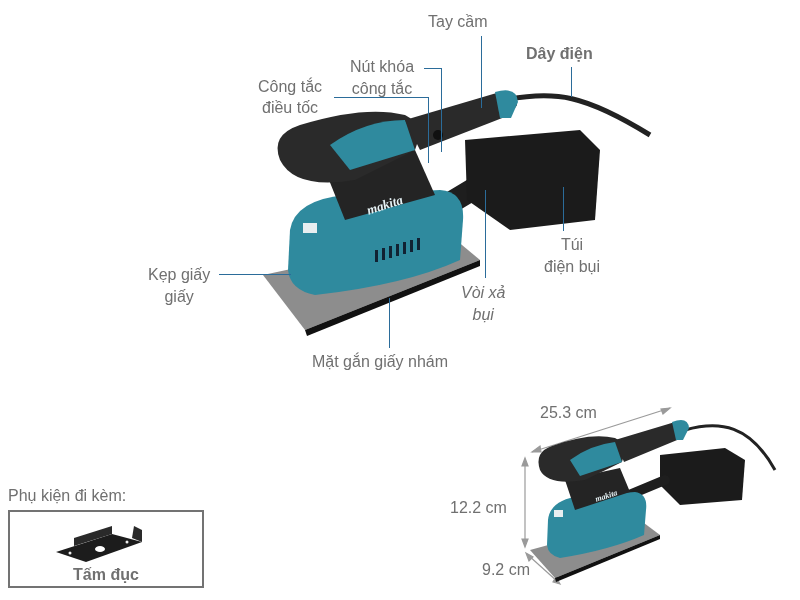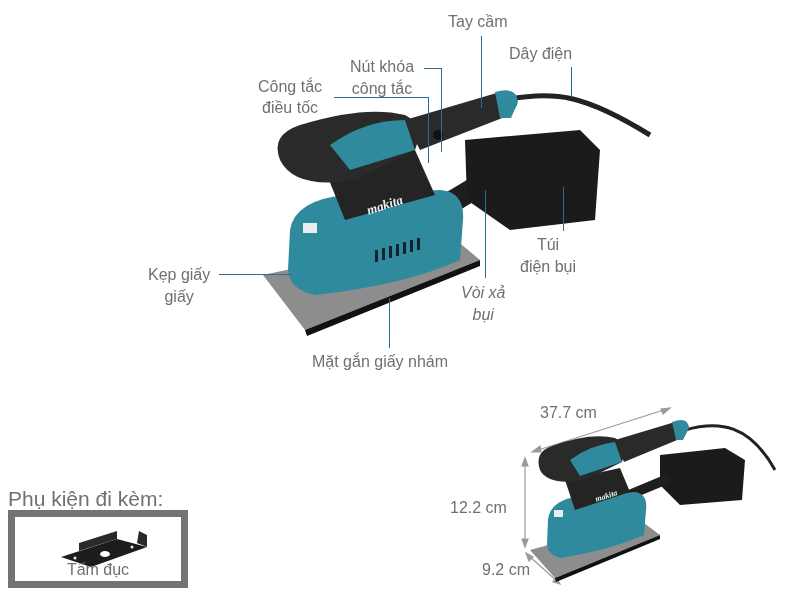--- a/index.html
+++ b/index.html
@@ -1,22 +1,22 @@
 <!DOCTYPE html>
 <html><head>
 <meta charset="utf-8">
 <style>
   html, body { margin:0; padding:0; background:#ffffff; }
   body { width:800px; height:600px; position:relative; overflow:hidden;
          font-family:"Liberation Sans", sans-serif; color:#6e6e6e; }
   .lbl { position:absolute; font-size:16px; line-height:21px; color:#707070; text-align:center; white-space:nowrap; }
   .line { position:absolute; background:#2b6c9a; }
   .dim { position:absolute; font-size:16px; color:#707070; white-space:nowrap; }
-  .acc-title { position:absolute; left:8px; top:487px; font-size:21px; color:#707070; }
-  .acc-box { position:absolute; left:8px; top:510px; width:180px; height:78px; border:7px solid #737373; box-sizing:border-box; }
+  .acc-title { position:absolute; left:8px; top:487px; font-size:16px; color:#707070; }
+  .acc-box { position:absolute; left:8px; top:510px; width:196px; height:78px; border:2px solid #737373; box-sizing:border-box;font-weight:bold; }
   .acc-name { position:absolute; left:0; right:0; bottom:2px; text-align:center; font-size:16px; color:#707070; }
   svg { position:absolute; }
 </style>
 </head>
 <body>
 
 <svg style="left:255px;top:80px" width="400" height="260" viewBox="0 0 400 260">
 
   <path d="M250 20 C 300 10, 330 15, 395 55" stroke="#222" stroke-width="5" fill="none"></path>
 
@@ -43,24 +43,24 @@
   <text x="112" y="135" transform="rotate(-18 112 130)" font-size="13" font-style="italic" font-weight="bold" fill="#e6f2f5" font-family="Liberation Serif, serif">makita</text>
 
   <path d="M25 80 Q 15 55 45 45 Q 110 25 150 35 Q 170 45 160 70 L 100 100 Q 40 110 25 80 Z" fill="#2a2a2a"></path>
   <path d="M75 65 Q 110 40 150 40 L 160 70 L 95 90 Z" fill="#2f8a9e"></path>
 
   <path d="M150 40 L 245 12 Q 262 8 262 25 L 255 35 L 165 70 Z" fill="#2a2a2a"></path>
   <path d="M240 12 Q 262 6 263 22 L 256 38 L 245 38 Z" fill="#2f8a9e"></path>
   <circle cx="183" cy="55" r="5" fill="#111"></circle>
 </svg>
 
-<div class="lbl" style="left:448px;top:11px;">Tay cầm</div>
+<div class="lbl" style="left:428px;top:11px;">Tay cầm</div>
 <div class="line" style="left:481px;top:36px;width:1px;height:72px;"></div>
 
-<div class="lbl" style="left:509px;top:43px;">Dây điện</div>
+<div class="lbl" style="left:526px;top:43px;font-weight:bold;">Dây điện</div>
 <div class="line" style="left:571px;top:67px;width:1px;height:30px;"></div>
 
 <div class="lbl" style="left:350px;top:56px;line-height:22px;">
   <div>Nút khóa</div>
   <div>công tắc</div>
 </div>
 <div class="line" style="left:424px;top:68px;width:18px;height:1px;"></div>
 <div class="line" style="left:441px;top:68px;width:1px;height:84px;"></div>
 
 <div class="lbl" style="left:258px;top:76px;line-height:21px;">
@@ -69,21 +69,21 @@
 </div>
 <div class="line" style="left:334px;top:97px;width:94px;height:1px;"></div>
 <div class="line" style="left:428px;top:97px;width:1px;height:66px;"></div>
 
 <div class="lbl" style="left:148px;top:264px;line-height:22px;">
   <div>Kẹp giấy</div>
   <div>giấy</div>
 </div>
 <div class="line" style="left:219px;top:274px;width:72px;height:1px;"></div>
 
-<div class="lbl" style="left:520px;top:234px;line-height:22px;">
+<div class="lbl" style="left:544px;top:234px;line-height:22px;">
   <div>Túi</div>
   <div>điện bụi</div>
 </div>
 <div class="line" style="left:563px;top:187px;width:1px;height:44px;"></div>
 
 <div class="lbl" style="left:461px;top:282px;line-height:22px;font-style:italic;">
   <div>Vòi xả</div>
   <div>bụi</div>
 </div>
 <div class="line" style="left:485px;top:190px;width:1px;height:88px;"></div>
@@ -115,21 +115,21 @@
 
   <path d="M28 120 Q 30 100 60 96 L 115 92 Q 128 94 126 110 L 124 135 Q 90 150 40 158 Q 28 155 27 145 Z" fill="#2f8a9e"></path>
   <rect x="34" y="110" width="9" height="7" fill="#e8eef0"></rect>
   <path d="M45 80 L 100 68 L 110 92 L 55 110 Z" fill="#242424"></path>
   <text x="75" y="102" transform="rotate(-18 75 98)" font-size="8" font-style="italic" font-weight="bold" fill="#e6f2f5" font-family="Liberation Serif, serif">makita</text>
   <path d="M20 70 Q 14 52 32 46 Q 70 32 95 38 Q 108 44 102 62 L 65 80 Q 28 86 20 70 Z" fill="#2a2a2a"></path>
   <path d="M50 60 Q 70 45 95 42 L 102 62 L 60 76 Z" fill="#2f8a9e"></path>
   <path d="M95 40 L 155 22 Q 168 18 168 30 L 162 38 L 104 62 Z" fill="#2a2a2a"></path>
   <path d="M152 22 Q 168 16 169 28 L 163 40 L 156 40 Z" fill="#2f8a9e"></path>
 </svg>
-<div class="dim" style="left:540px;top:404px;">37.7 cm</div>
+<div class="dim" style="left:540px;top:404px;">25.3 cm</div>
 <div class="dim" style="left:450px;top:499px;">12.2 cm</div>
 <div class="dim" style="left:482px;top:561px;text-align:center;">9.2 cm</div>
 
 <div class="acc-title">Phụ kiện đi kèm:</div>
 <div class="acc-box">
   <svg style="left:42px;top:10px" width="92" height="44" viewBox="0 0 92 44">
     <path d="M4 30 L 60 12 L 90 20 L 34 40 Z" fill="#1c1c1c"></path>
     <path d="M22 24 L 60 12 L 60 4 L 22 16 Z" fill="#2a2a2a"></path>
     <path d="M80 16 L 90 20 L 90 8 L 82 4 Z" fill="#2a2a2a"></path>
     <ellipse cx="48" cy="27" rx="5" ry="3" fill="#ffffff"></ellipse>

